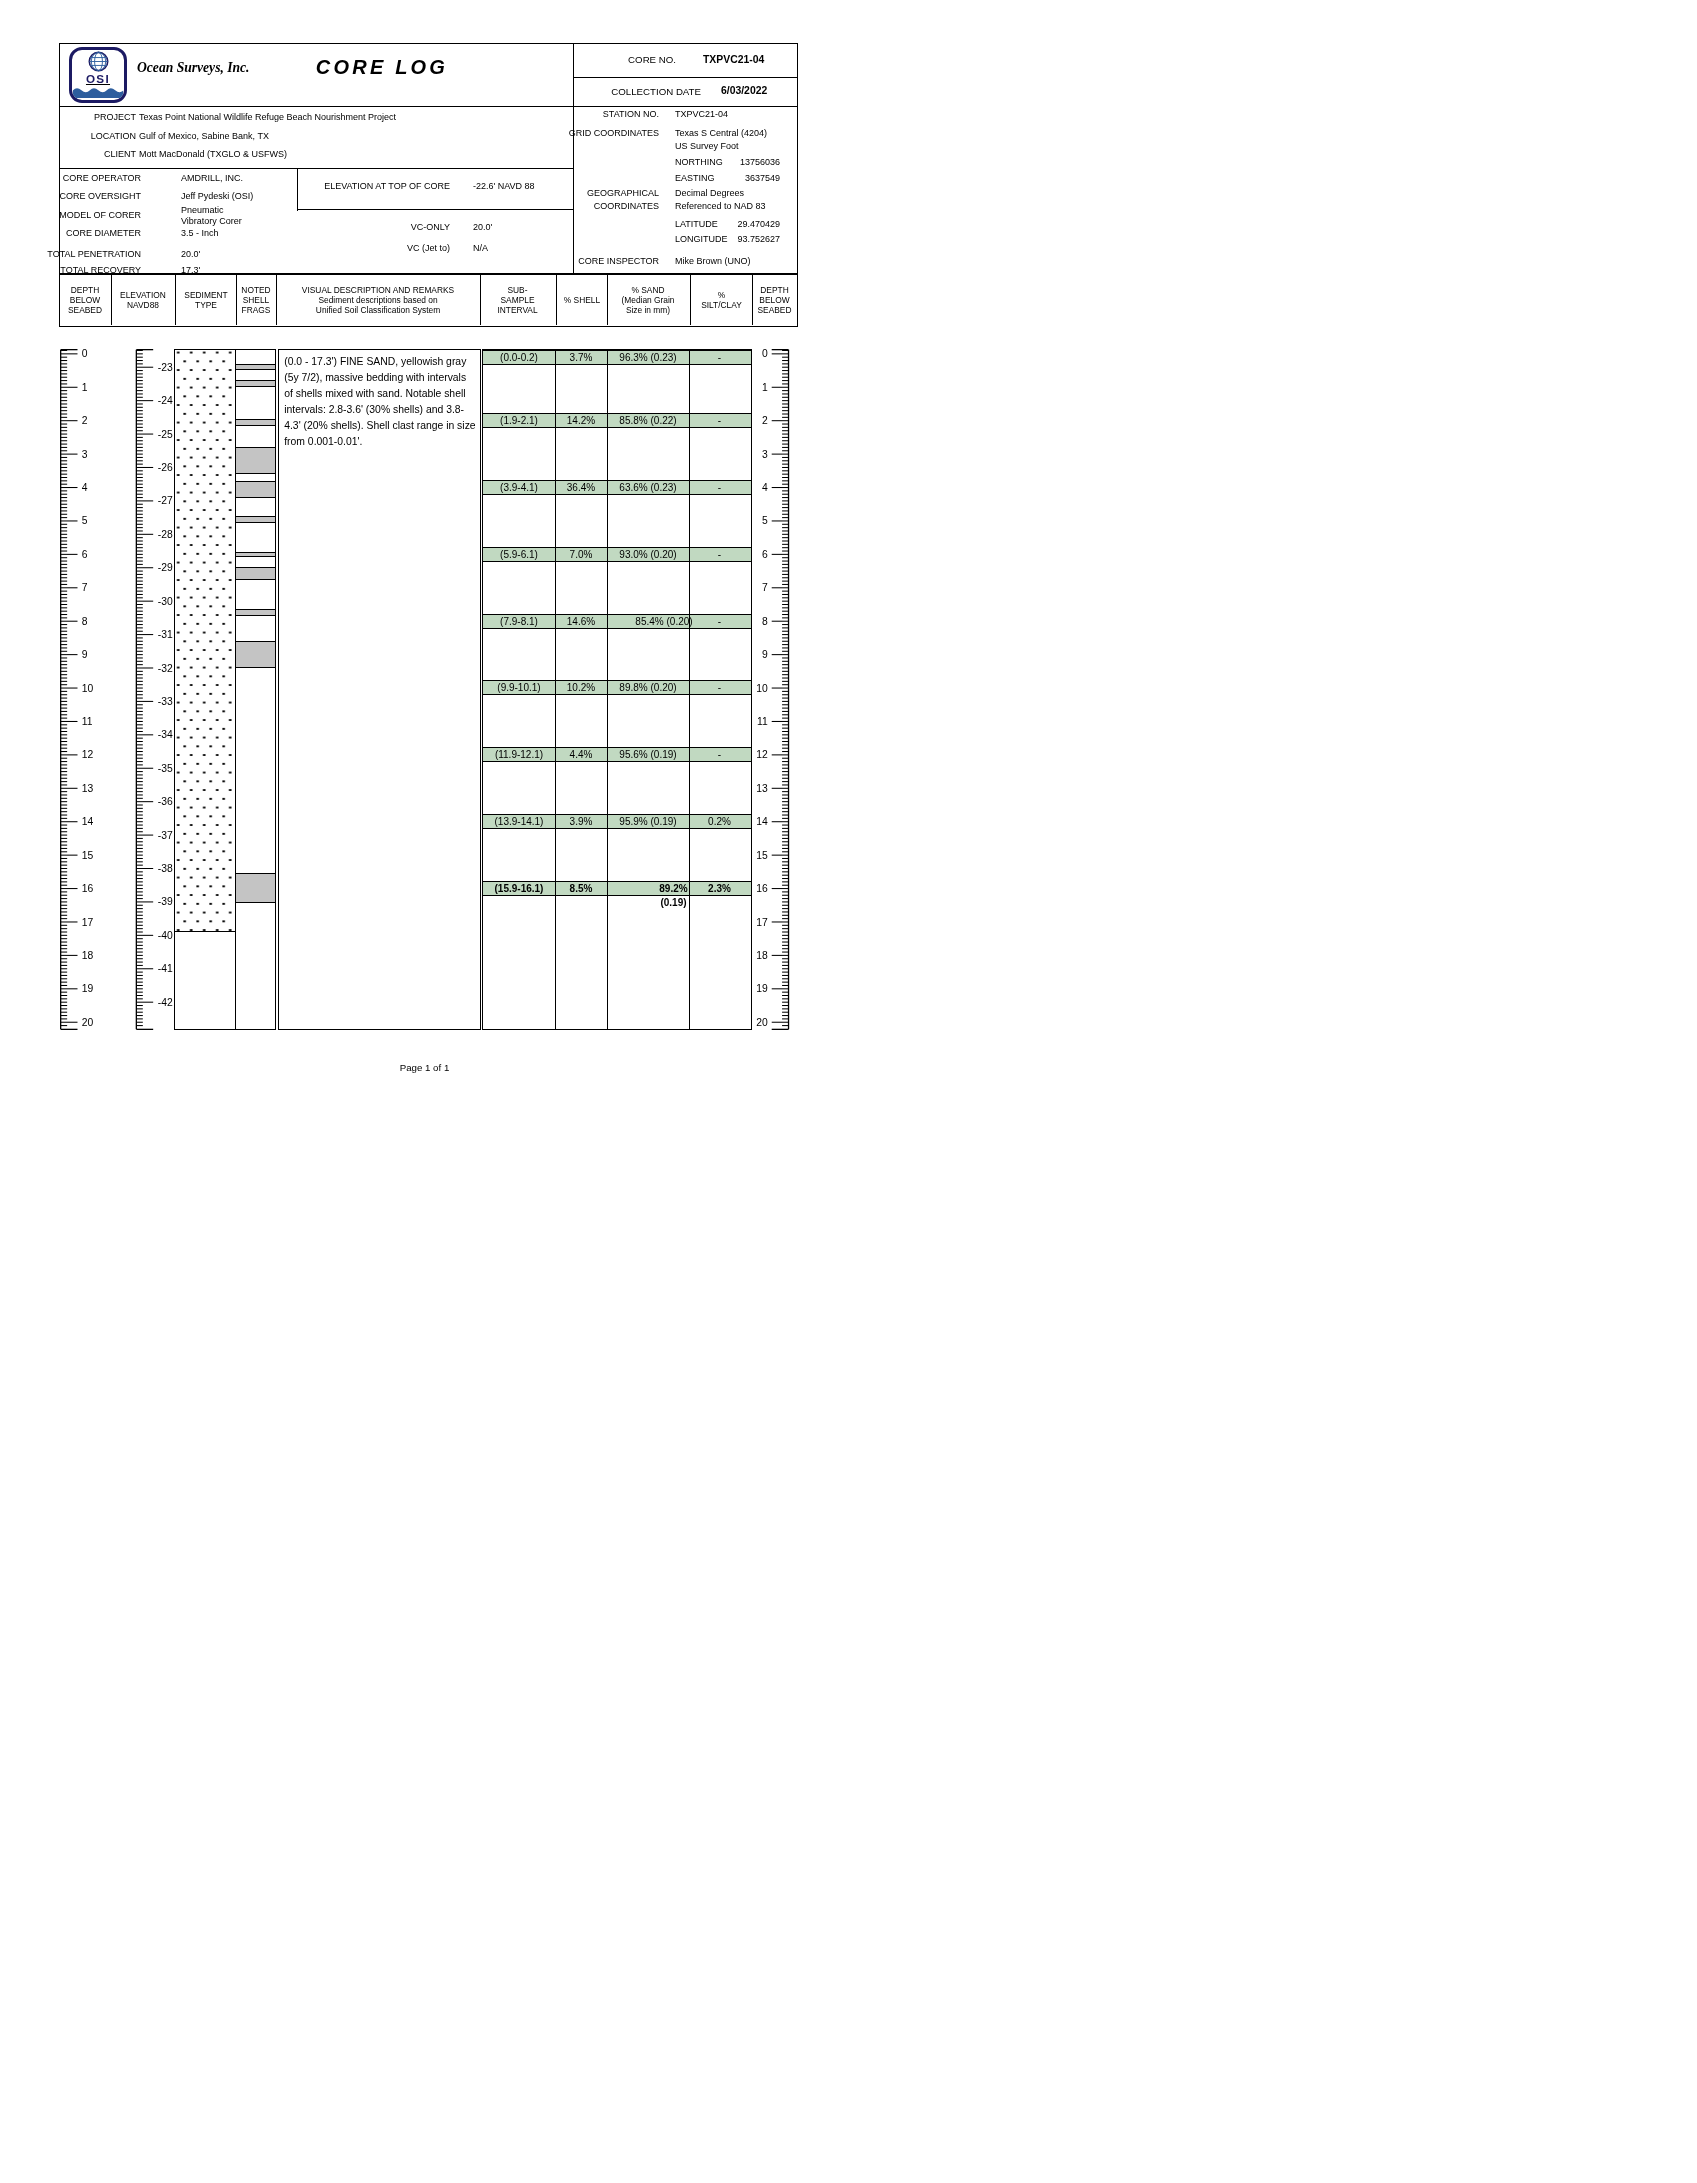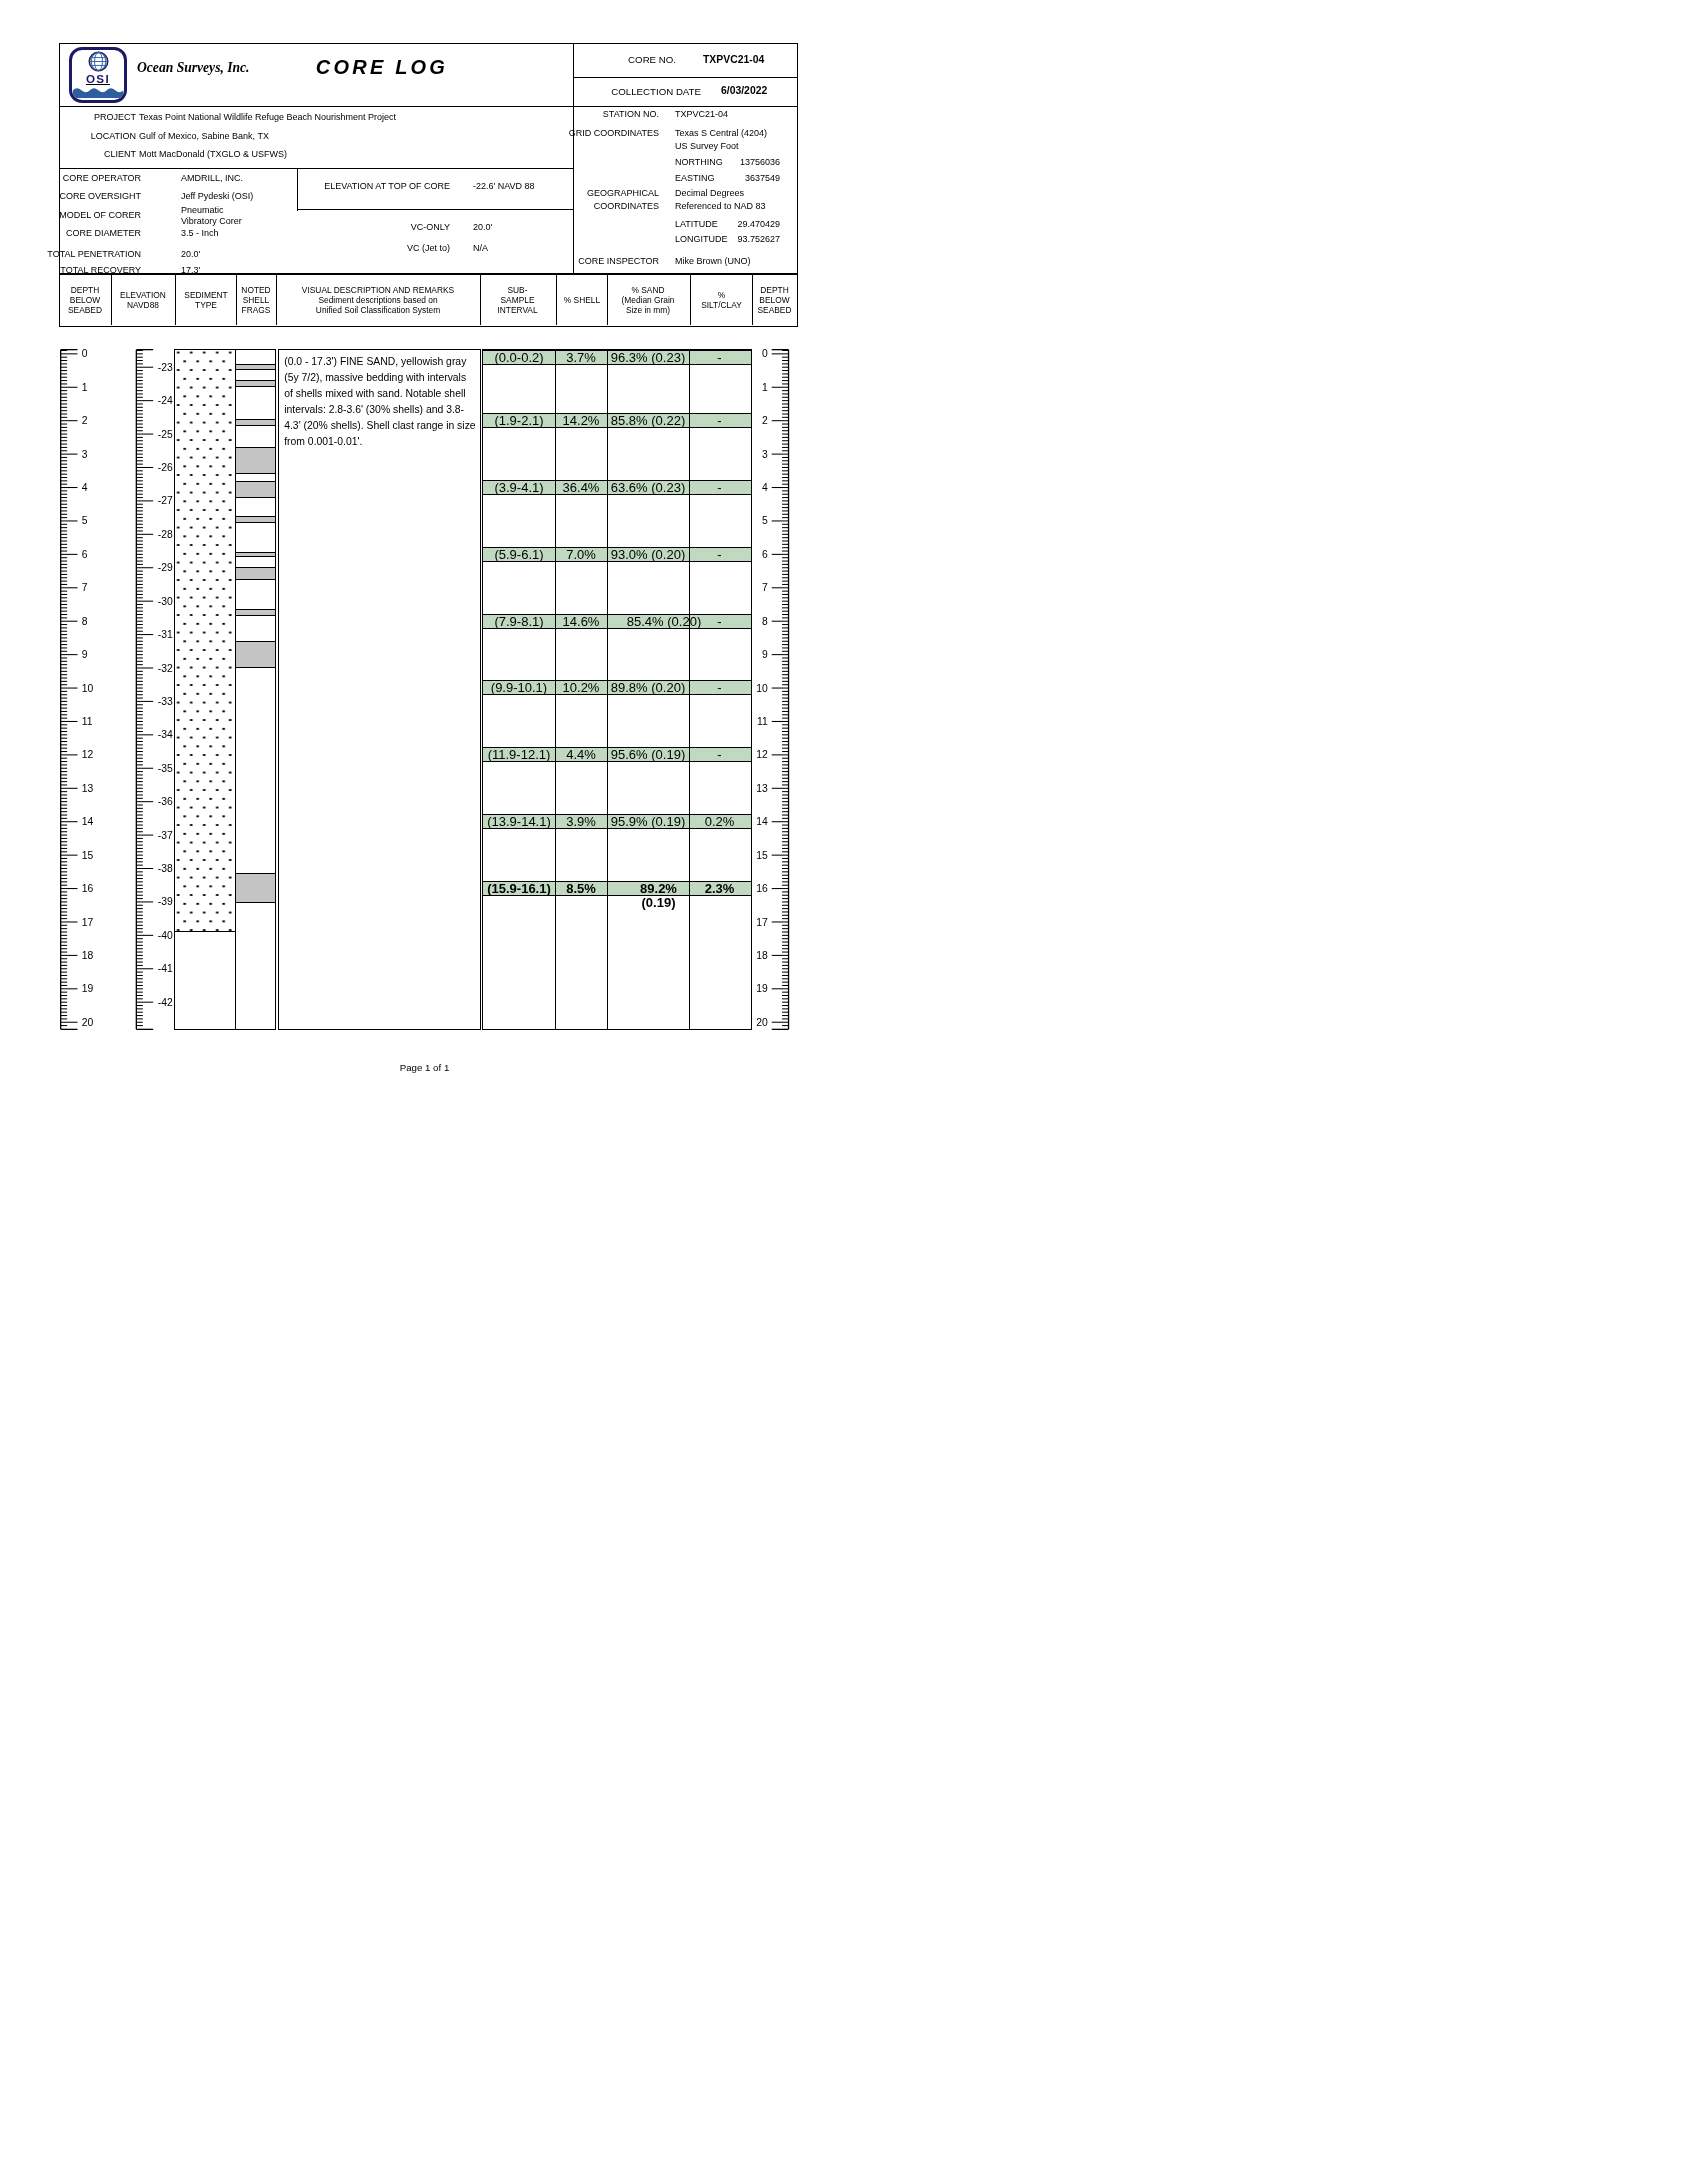--- a/index.html
+++ b/index.html
@@ -29,21 +29,21 @@
         radial-gradient(circle, #000 1px, transparent 1.4px);
       background-size: 13px 17.5px, 13px 17.5px;
       background-position: 3.2px 2.6px, 9.7px 11.3px; }
   .band { position: absolute; left: 0; right: 0; background: #c4c4c4;
           border-top: 0.6px solid #000; border-bottom: 0.6px solid #000; }
   .desc-text { position: absolute; left: 5.2px; top: 3.9px; width: 192px;
                font-size: 10.4px; line-height: 16px; }
   .sample-row { position: absolute; left: 0; right: 0; height: 15px; background: #c1d9c1;
                 border-top: 0.6px solid #000; border-bottom: 0.6px solid #000; }
   .sample-cell { position: absolute; top: 0; height: 13.6px; line-height: 13.6px;
-                 text-align: center; font-size: 13px; }
+                 text-align: center; font-size: 10px; }
   .tbl-vline { position: absolute; top: 0; bottom: 0; width: 1.3px; background: #000; z-index: 5; }
   .footer { position: absolute; left: 0; width: 849px; text-align: center; font-size: 9.7px; }
   svg text { font-family: "Liberation Sans", sans-serif; }
 </style>
 </head>
 <body>
 
 <div class="sheet">
 
   <div class="frame" style="left:59px;top:43px;width:739px;height:284px"></div>
@@ -918,20 +918,20 @@
       </div>
       <div class="sample-row" style="top: 464px;">
         <span class="sample-cell" style="left: 0px; width: 72px;">(13.9-14.1)</span>
         <span class="sample-cell" style="left: 72px; width: 52px;">3.9%</span>
         <span class="sample-cell" style="left: 124px; width: 82px;">95.9% (0.19)</span>
         <span class="sample-cell" style="left: 206px; width: 61px;">0.2%</span>
       </div>
       <div class="sample-row" style="top: 531px; font-weight: bold;">
         <span class="sample-cell" style="left: 0px; width: 72px;">(15.9-16.1)</span>
         <span class="sample-cell" style="left: 72px; width: 52px;">8.5%</span>
-        <span class="sample-cell" style="left: 121px; width: 82px; padding-left: 27px;">89.2% (0.19)</span>
+        <span class="sample-cell" style="left: 136px; width: 82px; padding-left: 27px;">89.2% (0.19)</span>
         <span class="sample-cell" style="left: 206px; width: 61px;">2.3%</span>
       </div>
     </div>
 
   <div class="footer" style="top:1062px">Page 1 of 1</div>
 </div>
 
 
 </body></html>

